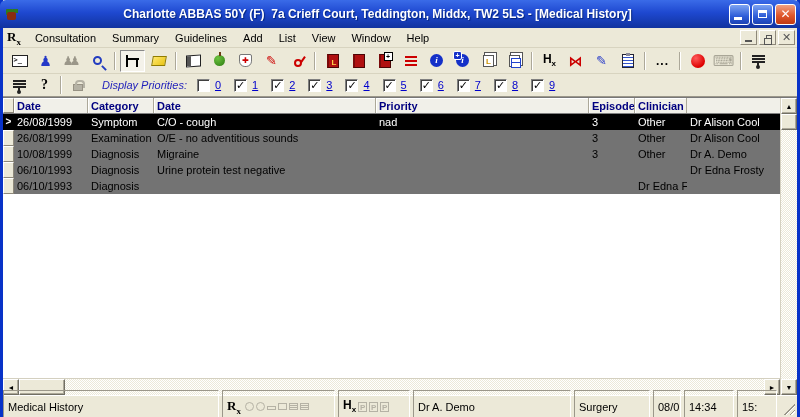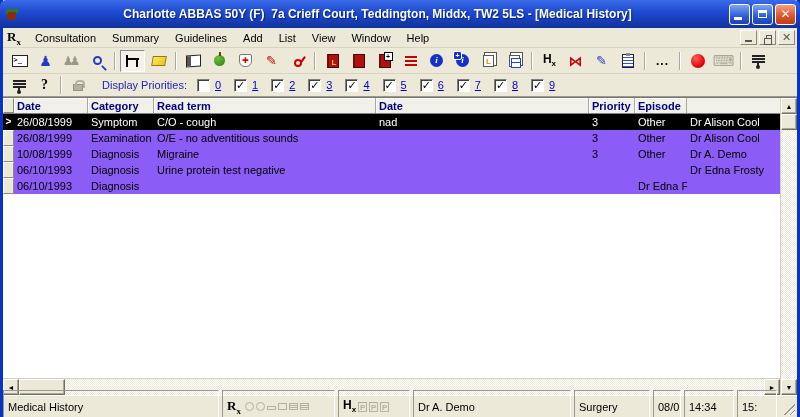--- a/index.html
+++ b/index.html
@@ -102,30 +102,30 @@
   .ic-filter { width:13px; height:2px; background:#222; margin-bottom:9px;
         box-shadow:0 3px 0 #222, 0 6px 0 #222; }
   .ic-filter::after { content:""; position:absolute; left:5px; top:6px; width:2px; height:5px; background:#222; }
   .ic-filter::before { content:""; position:absolute; left:4px; top:10px; width:4px; height:4px; border-radius:50%; background:#222; }
   .glyph-help { font-weight:bold; font-size:14px; font-family:"Liberation Serif",serif; }
   .ic-lock { width:10px; height:7px; background:#b5b2a5; border:1px solid #979284; margin-top:5px; }
   .ic-lock::before { content:""; position:absolute; left:1px; top:-5px; width:6px; height:6px;
         border:2px solid #b5b2a5; border-bottom:none; border-radius:4px 4px 0 0; }
 
   
-  .dp-label { color:#2222bb; margin:0 10px 0 12px; }
+  .dp-label { color:#2222bb; margin:0 10px 0 12px;font-style:italic; }
   .prio { display:flex; align-items:center; margin-right:13px; }
   .checkbox { width:13px; height:13px; background:#fff; border:1px solid; border-color:#808080 #fff #fff #808080;
         box-shadow:inset 1px 1px 0 #404040; position:relative; }
   .checkbox.checked::after { content:"✓"; position:absolute; left:1px; top:-1px; font-weight:bold; font-size:11px; color:#000; }
   .prio-num { color:#0000cc; text-decoration:underline; margin-left:5px; }
 
   
   .table-region { flex:1; display:flex; overflow:hidden; border-top:1px solid #777;
-        background:#8b5cf6; }
+        background:#737373; }
   .table-main { flex:1; display:flex; flex-direction:column; overflow:hidden; }
   .grid-row { display:grid; grid-template-columns:11px 74px 66px 222px 213px 46px 52px 1fr; height:16px; flex:0 0 16px; }
   .hdr { background:#F1F0E9; border-bottom:1px solid #808080; }
   .hdr .cell { color:#000080; font-weight:bold; border-right:1px solid #aca899; box-shadow:inset 1px 1px 0 #fff; }
   .cell { padding:1px 3px 0 3px; white-space:nowrap; overflow:hidden; font-size:11px; line-height:14px; }
   .gutter { background:#ECE9D8; border:1px solid; border-color:#fff #8d887a #8d887a #fff;
         font-weight:bold; text-align:center; line-height:13px; font-size:10px; }
   .row.selected .cell { background:#000; color:#fff; }
   .row.selected .gutter { background:#000; color:#fff; border-color:#000; }
   .filler { flex:1; background:#fff; }
@@ -355,24 +355,24 @@
         <span class="prio-num">9</span>
       </span>
   </div>
 
   <div class="table-region">
     <div class="table-main">
       <div class="grid-row hdr">
         <div class="gutter"></div>
         <div class="cell">Date</div>
         <div class="cell">Category</div>
-        <div class="cell">Read term</div>
         <div class="cell">Date</div>
         <div class="cell">Priority</div>
         <div class="cell">Episode</div>
+        <div class="cell">Clinician</div>
       </div>
 
       <div class="grid-row row selected">
         <div class="gutter">&gt;</div>
         <div class="cell">26/08/1999</div>
         <div class="cell">Symptom</div>
         <div class="cell">C/O - cough</div>
         <div class="cell">nad</div>
         <div class="cell">3</div>
         <div class="cell">Other</div>

